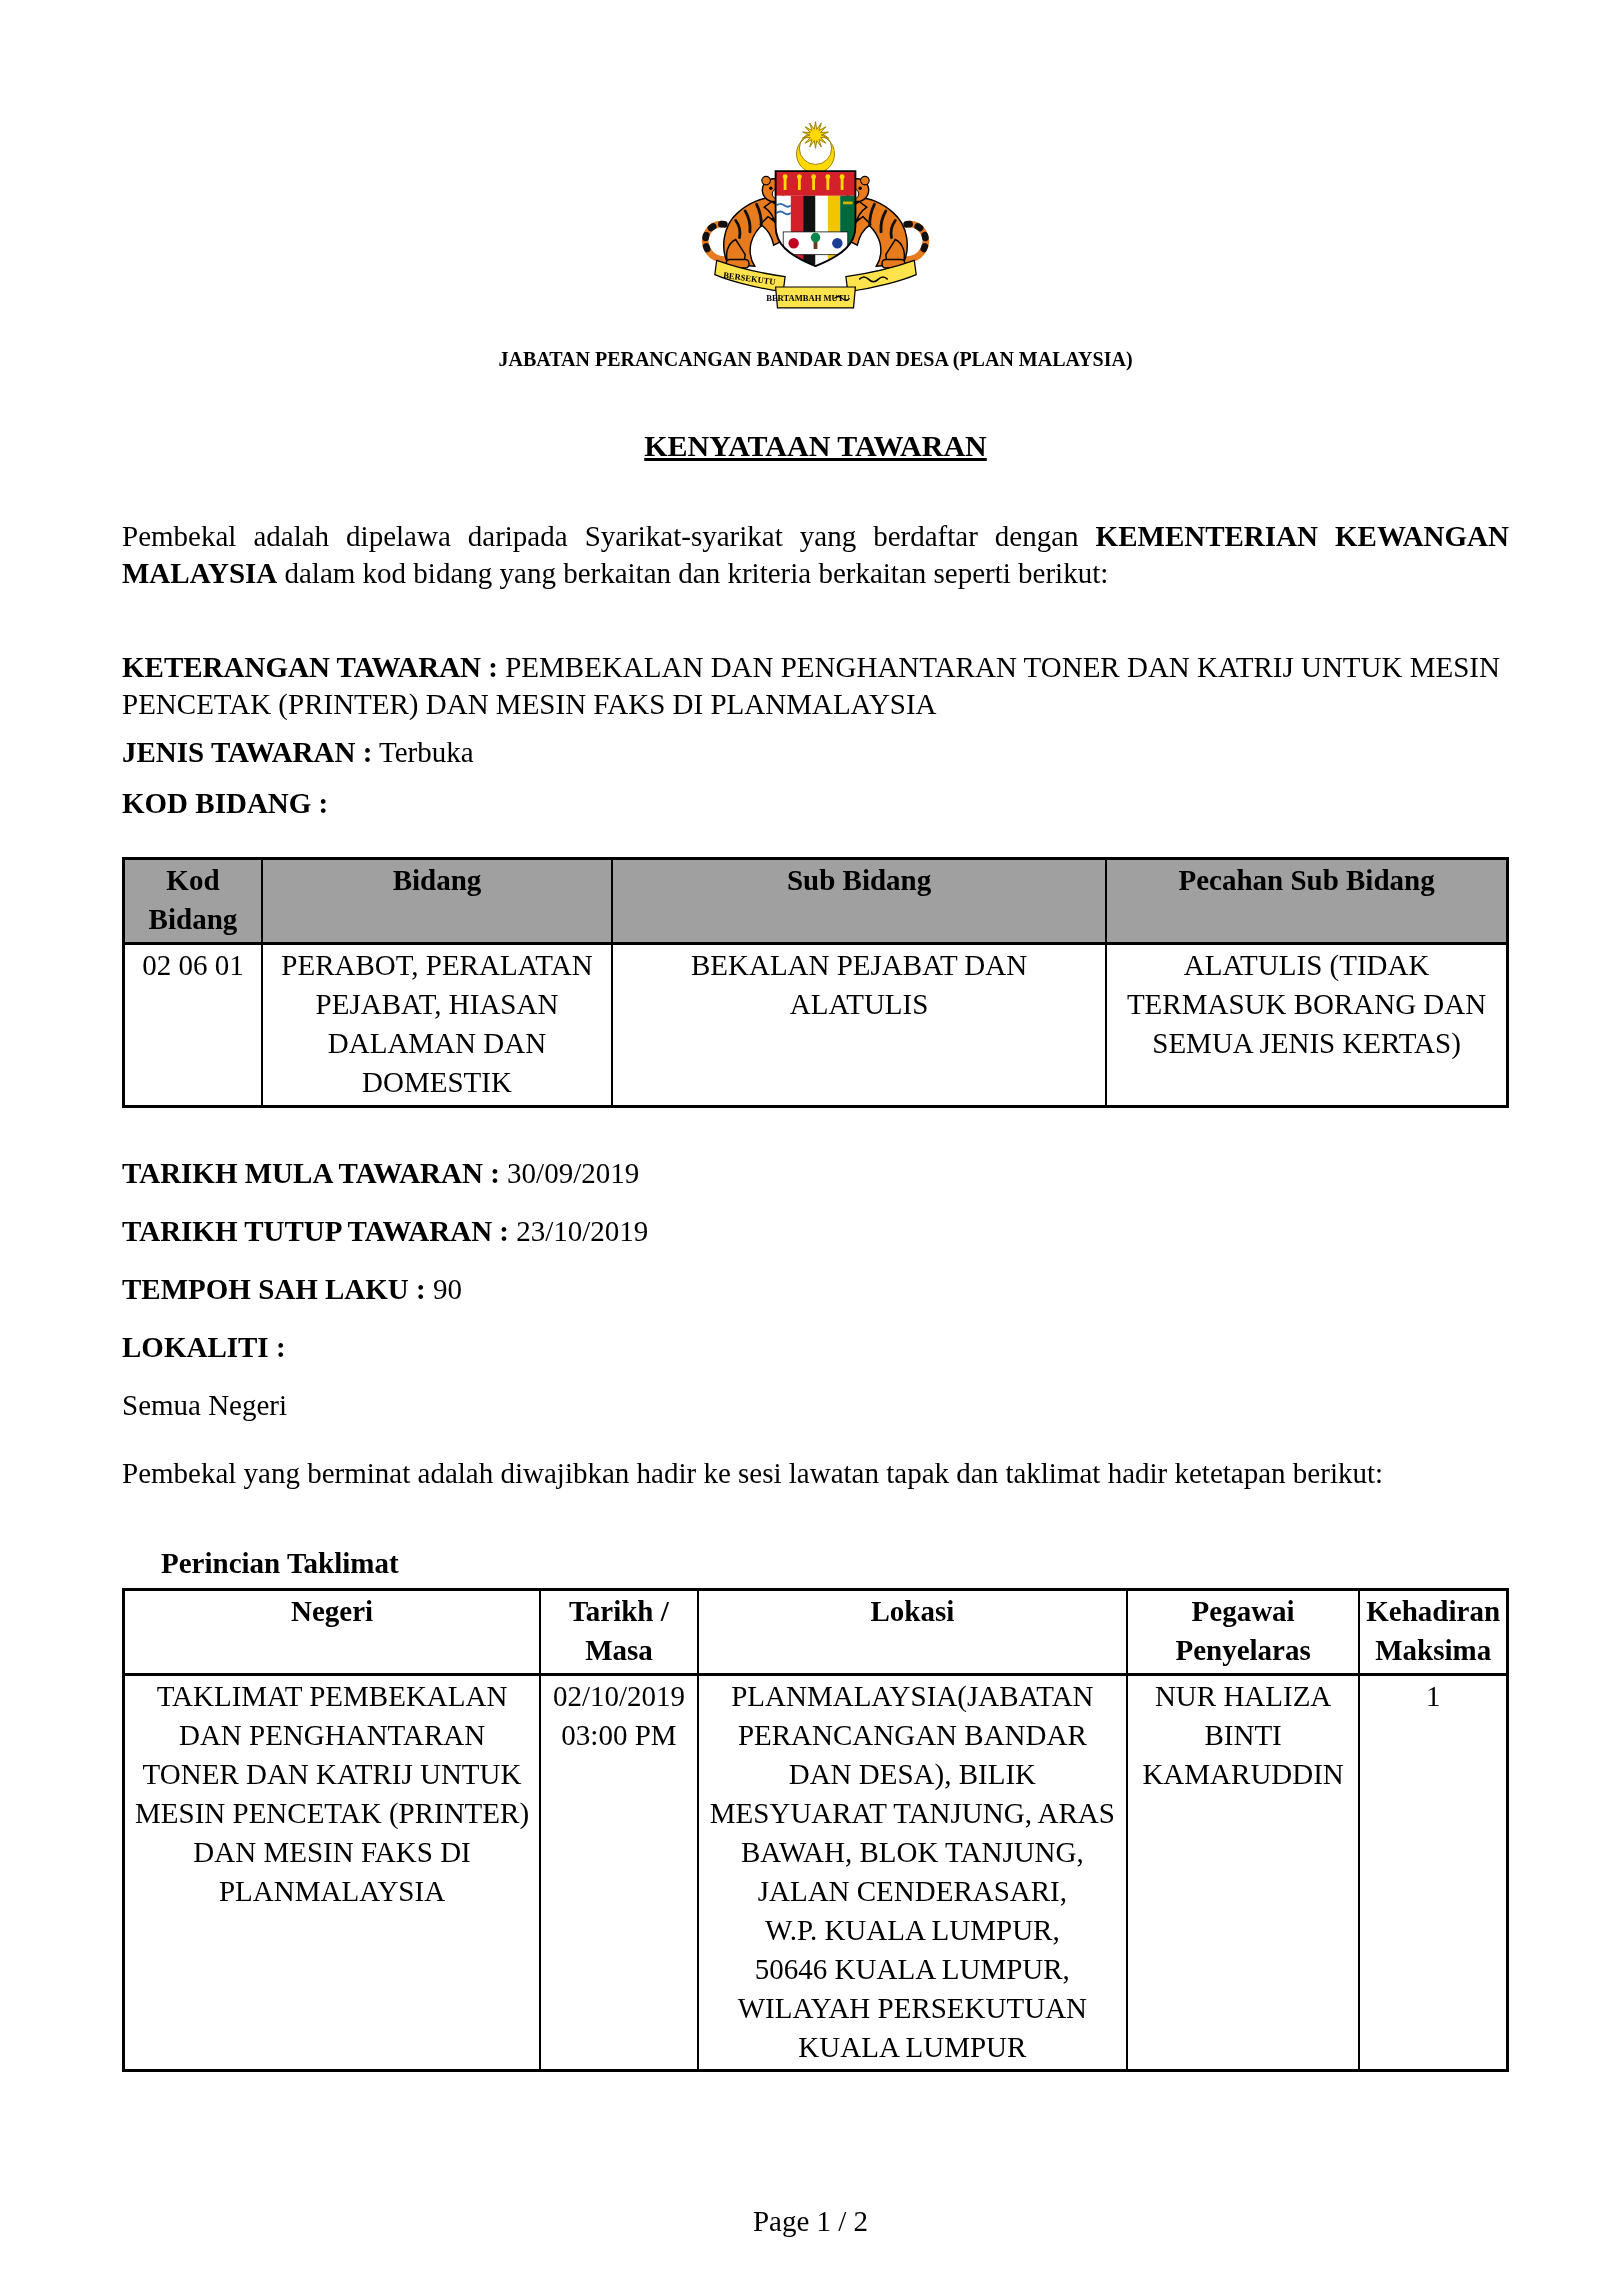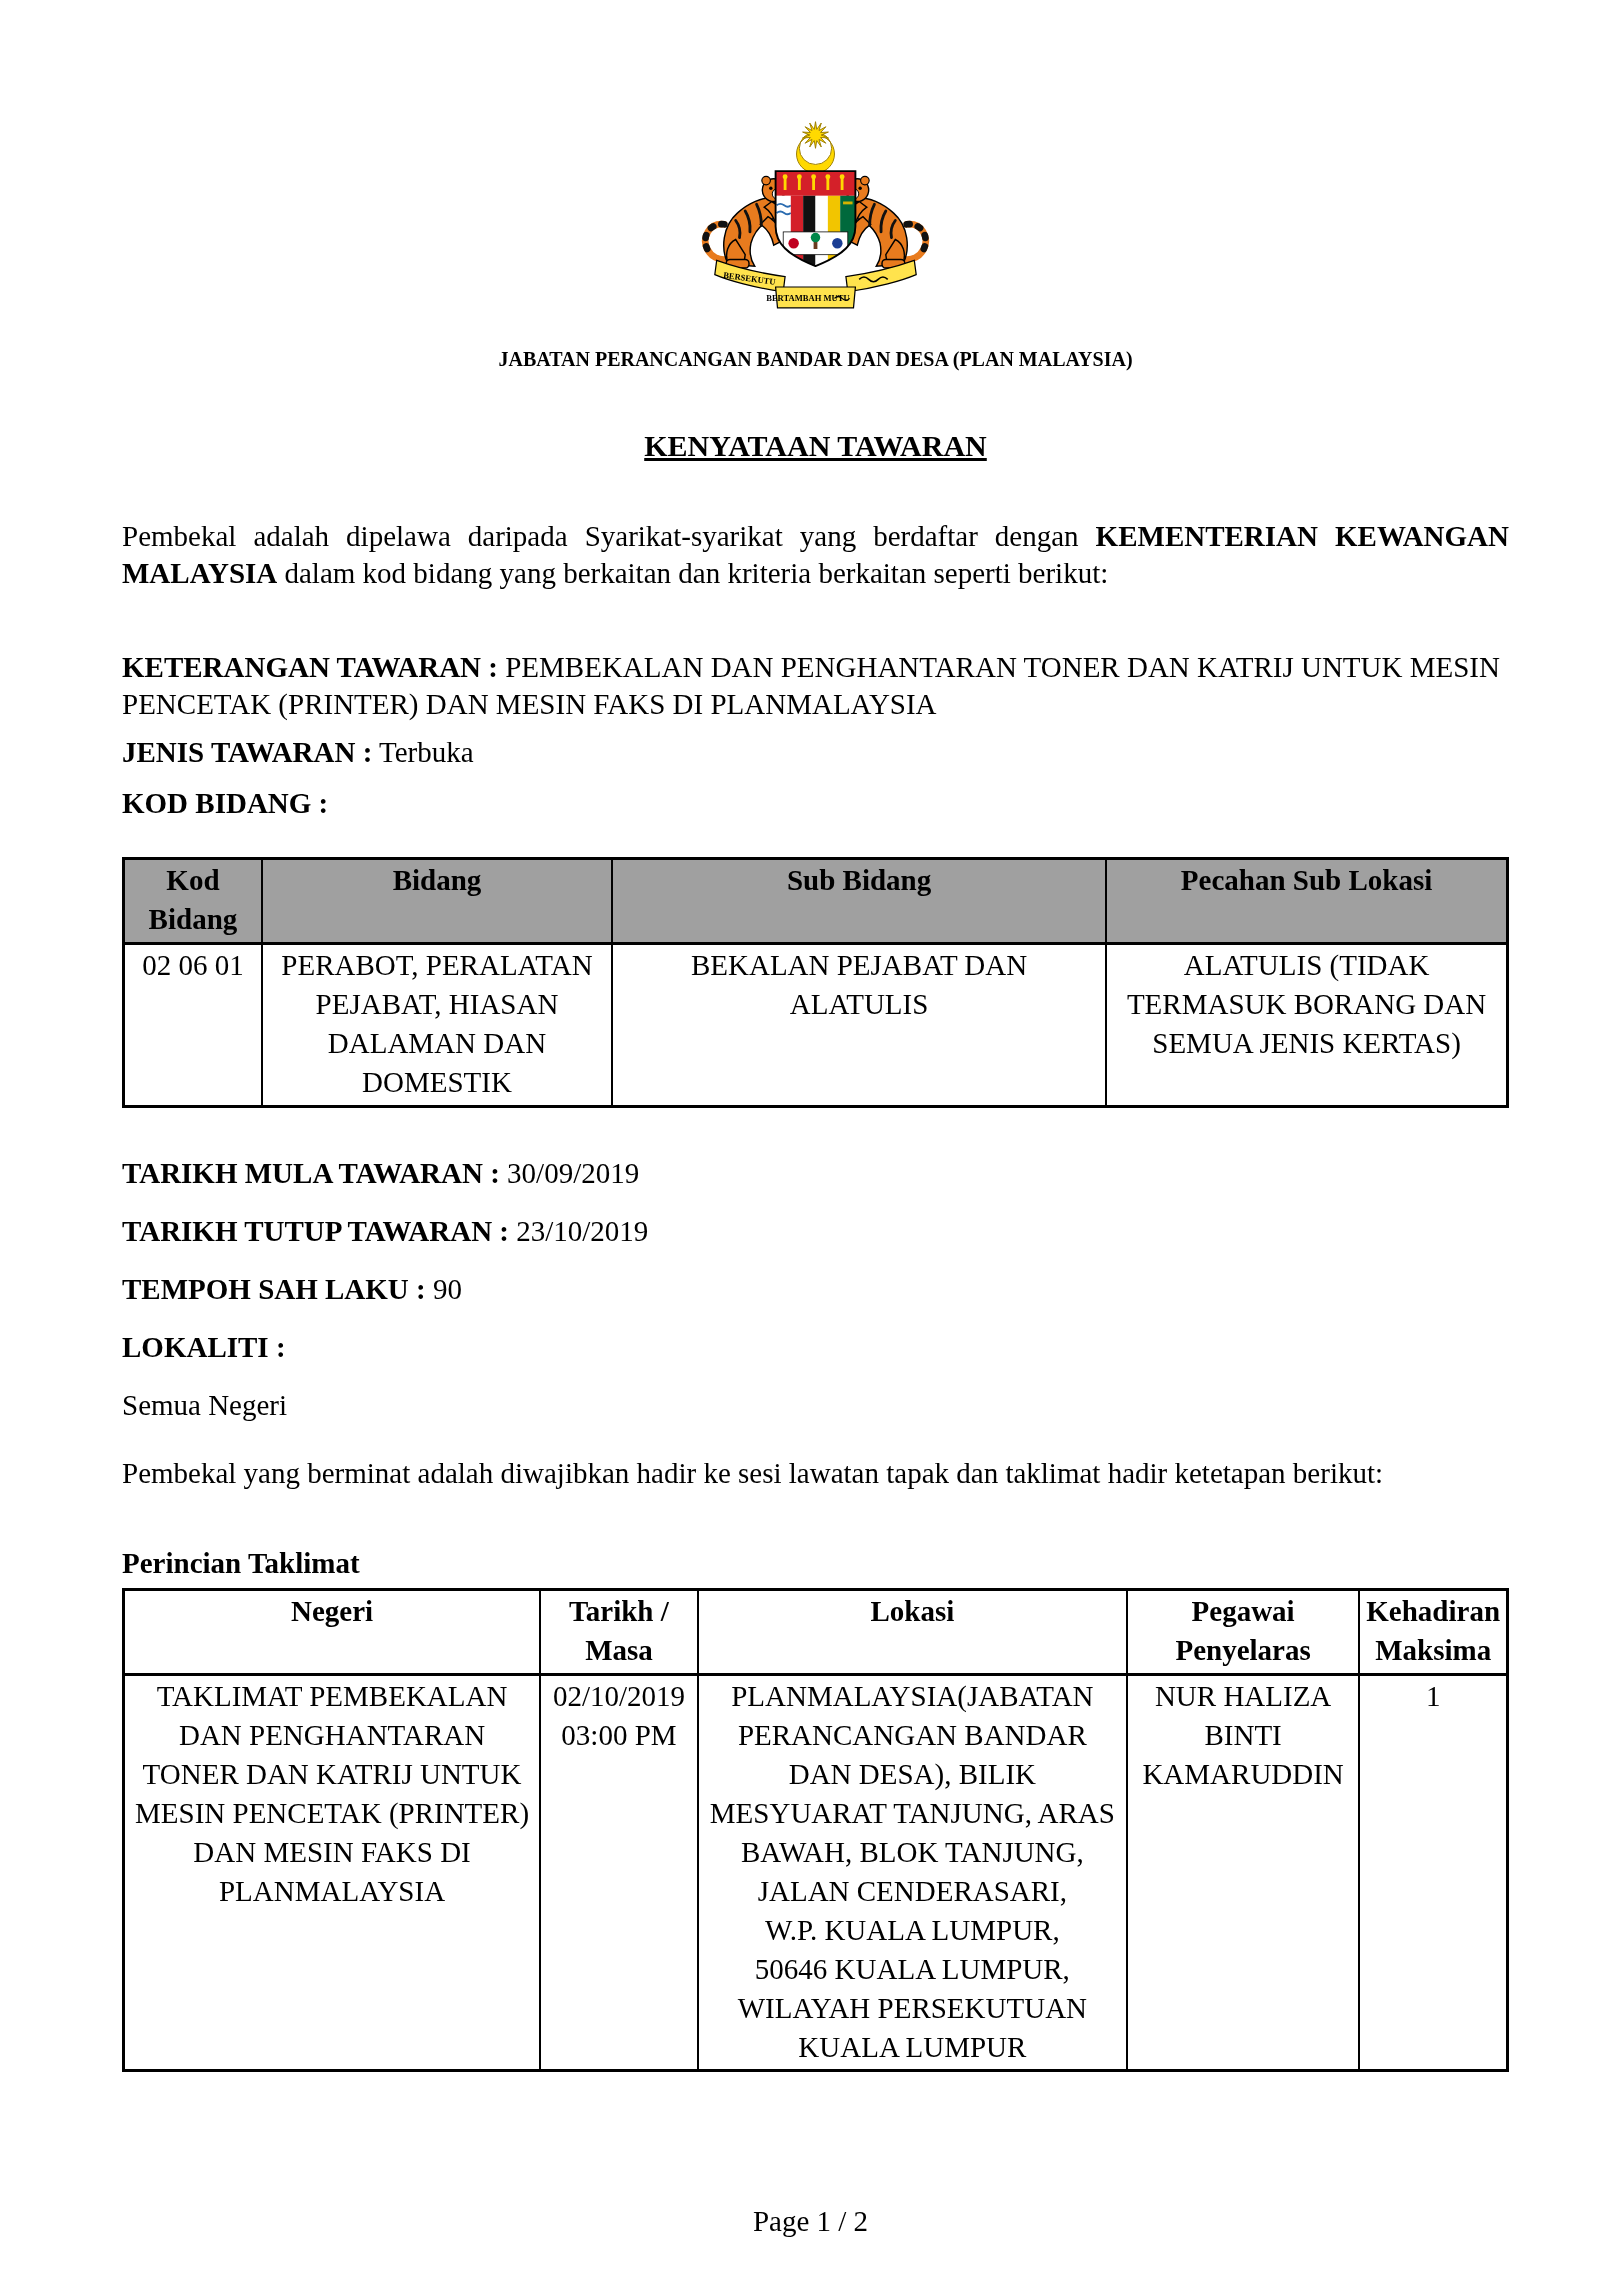--- a/index.html
+++ b/index.html
@@ -37,21 +37,21 @@
   }
   th { font-weight:bold; }
   thead th { border-bottom:3.9px solid #000; }
   table.t1 { margin-top:35px; }
   table.t1 thead th { background:#a0a0a0; }
   table.t2 { margin-top:5.9px; }
   .dates { margin-top:47px; }
   .dates p { margin-top:21px; }
   .dates p:first-child { margin-top:0; }
   p.visit { margin-top:31px; text-align:justify; }
-  h3.taklimat-heading { margin-top:53px; font-size:29px; line-height:37px; font-weight:bold; }
+  h3.taklimat-heading { margin-top:53px; font-size:29px; line-height:37px; font-weight:bold;margin-left:39px; }
   .prelines { white-space:pre-line; }
   .footer {
     position:absolute; left:0; right:0; top:2203px;
     text-align:center; font-size:29px;
   }
 </style>
 </head>
 <body>
 
 <div class="page">
@@ -142,21 +142,21 @@
       <col style="width:10%">
         <col style="width:25.3%">
         <col style="width:35.7%">
         <col style="width:29%">
     </colgroup>
     <thead>
       <tr>
         <th>Kod Bidang</th>
         <th>Bidang</th>
         <th>Sub Bidang</th>
-        <th>Pecahan Sub Lokasi</th>
+        <th>Pecahan Sub Bidang</th>
       </tr>
     </thead>
     <tbody>
       <tr>
         <td>02 06 01</td>
         <td>PERABOT, PERALATAN PEJABAT, HIASAN DALAMAN DAN DOMESTIK</td>
         <td>BEKALAN PEJABAT DAN ALATULIS</td>
         <td>ALATULIS (TIDAK TERMASUK BORANG DAN SEMUA JENIS KERTAS)</td>
       </tr>
     </tbody>

